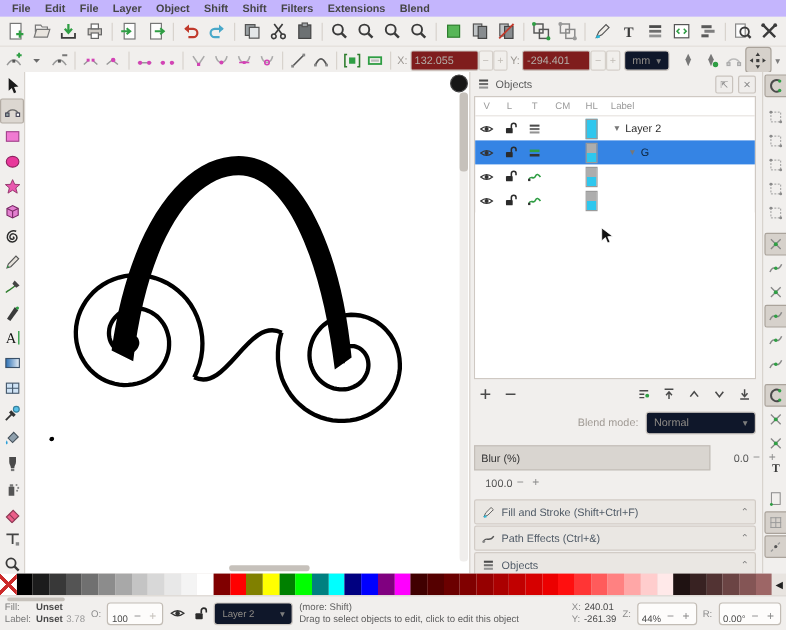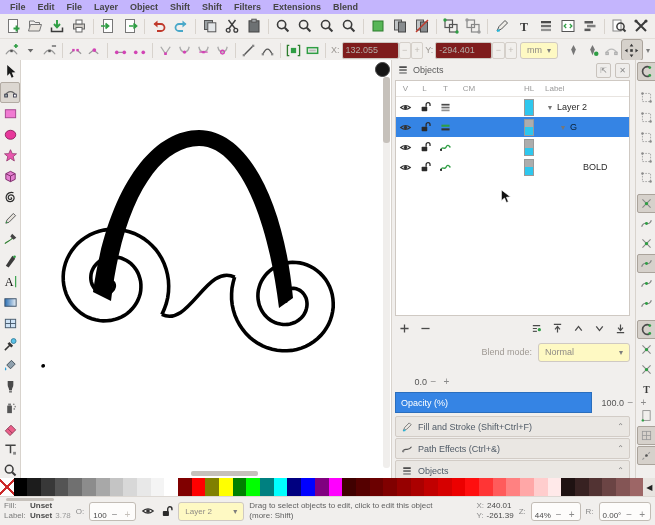--- a/index.html
+++ b/index.html
@@ -28,33 +28,33 @@
   .dock{width:243px;background:#f1efed;border-left:1px solid #d8d3cd;flex:none;position:relative;font-size:9px;}
   .dock-title{height:20px;display:flex;align-items:center;gap:4px;padding:0 5px;color:#5a5a5a;}
   .dock-title .spacer{flex:1;}
   .mini-btn{width:13px;height:13px;display:flex;align-items:center;justify-content:center;border:1px solid #c9c3bd;border-radius:2px;color:#8a8a8a;font-size:8px;background:#efedeb;}
   .obj-table{position:absolute;left:3px;right:5px;top:20px;bottom:162px;background:#fff;border:1px solid #cfc9c3;display:flex;flex-direction:column;}
   .obj-head{display:flex;height:15px;align-items:center;color:#9a9a9a;font-size:8px;border-bottom:1px solid #e8e4e0;flex:none;}
   .oc-v{width:19px;text-align:center;flex:none;}
   .oc-l{width:19px;text-align:center;flex:none;}
   .oc-t{width:23px;text-align:center;flex:none;}
   .oc-cm{width:24px;text-align:center;flex:none;}
-  .oc-hl{width:24px;text-align:center;flex:none;margin-left:36px;}
+  .oc-hl{width:24px;text-align:center;flex:none;}
   .oc-label{flex:1;padding-left:4px;}
   .obj-row{display:flex;height:20px;align-items:center;flex:none;color:#2b2b2b;}
   .obj-row .cell{display:flex;align-items:center;justify-content:center;}
   .hl-swatch{width:8px;height:15px;border:1px solid #9a9a9a;}
   .tree{display:flex;align-items:center;flex:1;height:100%;}
   .expander{width:10px;color:#777;font-size:7px;text-align:center;}
   .obj-label{font-size:9px;padding-left:2px;}
   .obj-empty{flex:1;position:relative;background:#fff;}
   .obj-btns{position:absolute;left:3px;right:5px;top:258px;height:20px;display:flex;align-items:center;gap:2px;}
   .obj-btns .grow{flex:1;}
   .blend-row{position:absolute;left:3px;right:5px;top:282px;height:20px;display:flex;align-items:center;justify-content:flex-end;gap:6px;color:#a09a94;}
-  .dd{height:17px;border:1px solid #cfc9c3;border-radius:3px;background:#fef9c3;display:flex;align-items:center;gap:5px;padding:0 6px;color:#8f8b86;}
+  .dd{height:17px;border:1px solid #cfc9c3;border-radius:3px;background:#0f172a;display:flex;align-items:center;gap:5px;padding:0 6px;color:#8f8b86;}
   .slider-row{position:absolute;left:3px;height:19px;display:flex;align-items:center;}
   .slider-track{width:190px;height:19px;background:#d9d5d0;border:1px solid #c4beb8;display:flex;align-items:center;padding-left:5px;color:#333;flex:none;}
   .slider-track.fill{background:#3584e4;border-color:#2a6ebd;color:#fff;}
   .slider-val{width:32px;text-align:right;color:#555;flex:none;}
   .spin-mini{width:13px;text-align:center;color:#8a8a8a;font-size:10px;flex:none;}
   .sections{position:absolute;left:3px;right:5px;top:356px;}
   .section-bar{height:19px;background:#eae7e3;border:1px solid #d2ccc6;border-radius:2px;display:flex;align-items:center;gap:5px;padding:0 5px;margin-bottom:1px;color:#4f5a66;}
   .section-bar .grow{flex:1;}
   .chev{color:#7d7d7d;font-size:8px;}
   .snapbar{width:21px;background:#f1efed;border-left:1px solid #d8d3cd;display:flex;flex-direction:column;align-items:center;padding-top:2px;flex:none;}
@@ -707,24 +707,20 @@
               </span>
               <span class="cell oc-t">
                 <svg width="13" height="13" viewBox="0 0 16 16">
                   <path d="M2,11 C4,5 7,12 9,7 C10,4.5 12,5 14,8" fill="none" stroke="#2f9e44" stroke-width="1.7"></path>
                   <rect x="1.3" y="9.8" width="2.4" height="2.4" fill="#333"></rect>
                 </svg>
               </span>
               <span class="cell oc-cm"></span>
               <span class="cell oc-hl">
                 <span class="hl-swatch" style="background: linear-gradient(rgb(173, 173, 173) 50%, rgb(46, 199, 238) 50%);"></span>
-              </span>
-              <span class="tree" style="padding-left: 30px;">
-                <span class="expander"></span>
-                <span class="obj-label">BOLD</span>
               </span>
             </div>
           </div>
         <div class="obj-empty">
           <span class="cursor-arrow icn" id="cursorarrow">
               <svg width="15" height="15" viewBox="0 0 16 16">
                 <path d="M1.5,1 L1.5,12.5 L4.8,9.6 L6.8,14.4 L8.9,13.5 L6.9,8.8 L11.2,8.4 Z" fill="#111" stroke="#fff" stroke-width="0.7"></path>
               </svg>
             </span>
         </div>
@@ -770,28 +766,28 @@
           </span>
         </div>
       <div class="blend-row">
         <span>Blend mode:</span>
         <span class="dd" style="width:78px;">
             <span style="flex:1;">Normal</span>
             <span class="chev">▾</span>
           </span>
       </div>
       <div class="slider-row" style="top:312px;">
+        <div class="slider-track">
+            <span>Blur (%)</span>
+          </div>
         <span class="slider-val">0.0</span>
         <span class="spin-mini">−</span>
         <span class="spin-mini">+</span>
       </div>
       <div class="slider-row" style="top:333px;">
-        <div class="slider-track fill">
-            <span>Opacity (%)</span>
-          </div>
         <span class="slider-val">100.0</span>
         <span class="spin-mini">−</span>
         <span class="spin-mini">+</span>
       </div>
       <div class="sections" id="sections">
           <div class="section-bar">
             <span class="icn">
               <svg width="12" height="12" viewBox="0 0 16 16">
                 <path d="M3,13 L5,8.5 L11,2.5 L13.5,5 L7.5,11 Z" fill="#efece7" stroke="#555"></path>
                 <path d="M3,13 L5.8,12.2" stroke="#29b6d8" stroke-width="2.2"></path>
@@ -1027,22 +1023,22 @@
         <svg width="13" height="13" viewBox="0 0 16 16">
           <rect x="3.5" y="7.5" width="7.5" height="6" rx="1" fill="#2b2b2b"></rect>
           <path d="M9.5,7.5 V4.8 a2.6,2.6 0 0 1 5.2,0 V6.6" fill="none" stroke="#2b2b2b" stroke-width="1.7"></path>
         </svg>
       </span>
     <div class="dd" style="height:17px;width:52px;">
         <span style="flex:1;">Layer 2</span>
         <span class="chev">▾</span>
       </div>
     <div class="msg">
+      <div>(more: Shift)</div>
       <div>Drag to select objects to edit, click to edit this object</div>
-      <div>(more: Shift)</div>
     </div>
     <div class="xy">
       <div><span class="lab">X:</span><span>240.01</span></div>
       <div><span class="lab">Y:</span><span>-261.39</span></div>
     </div>
     <span class="lab2">Z:</span>
     <div class="spinbox">
         <span>44%</span>
         <span class="sb">−</span>
         <span class="sb">+</span>

